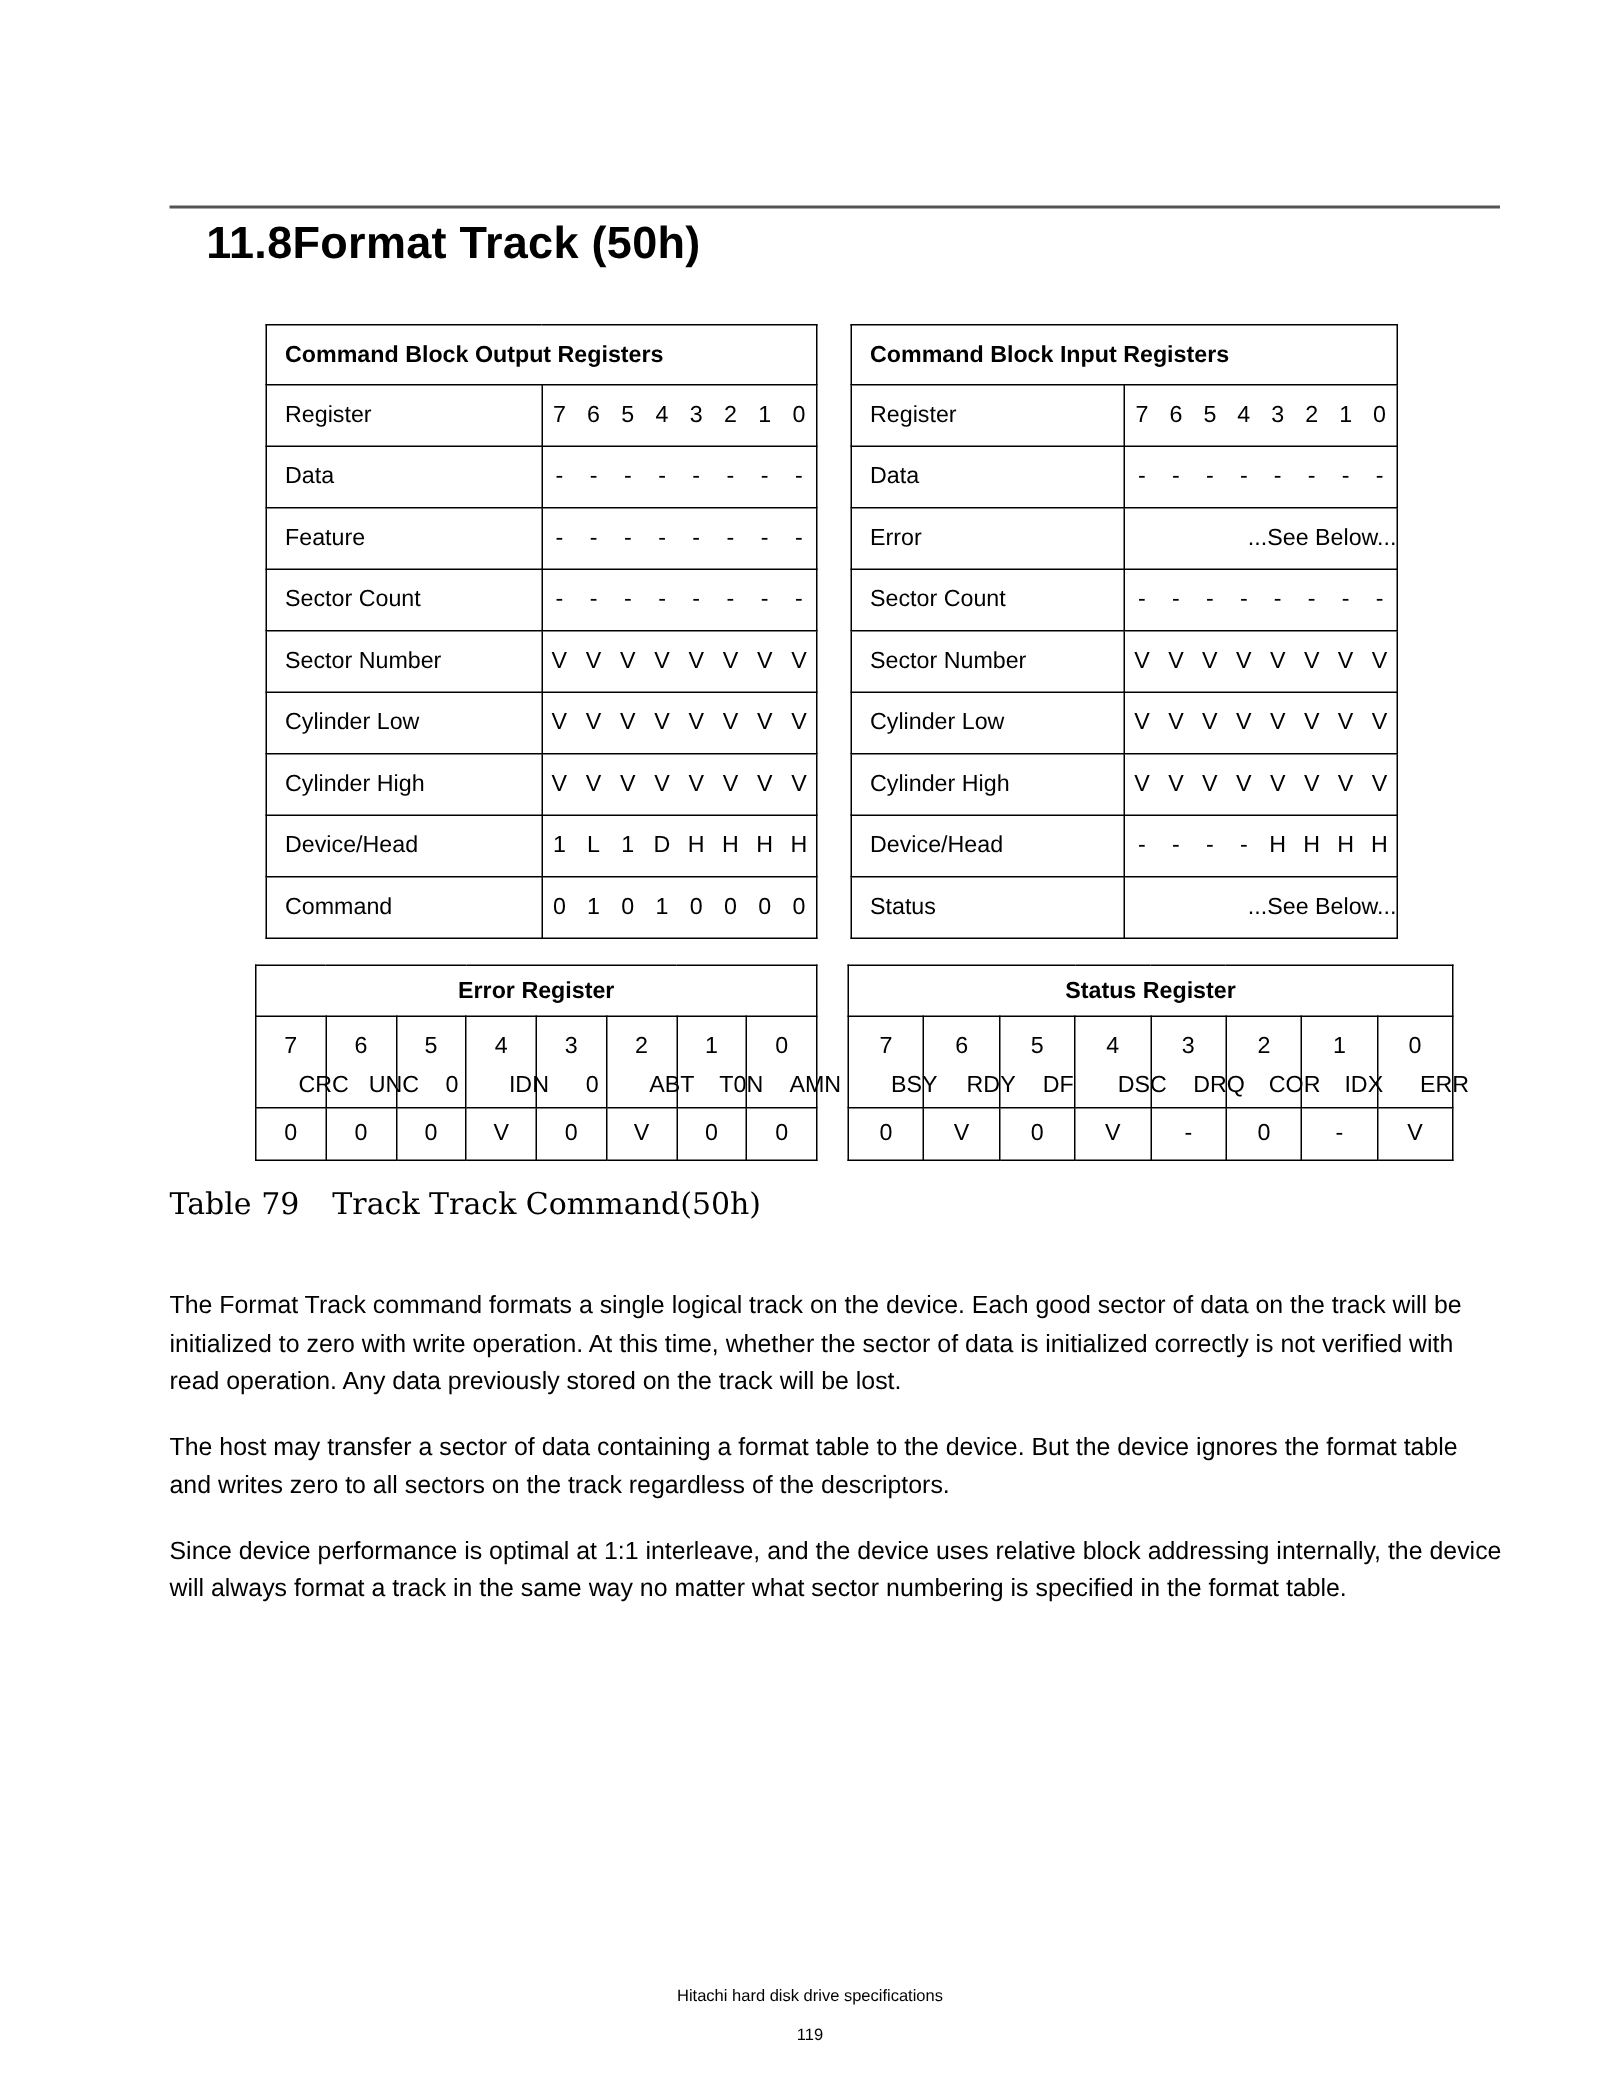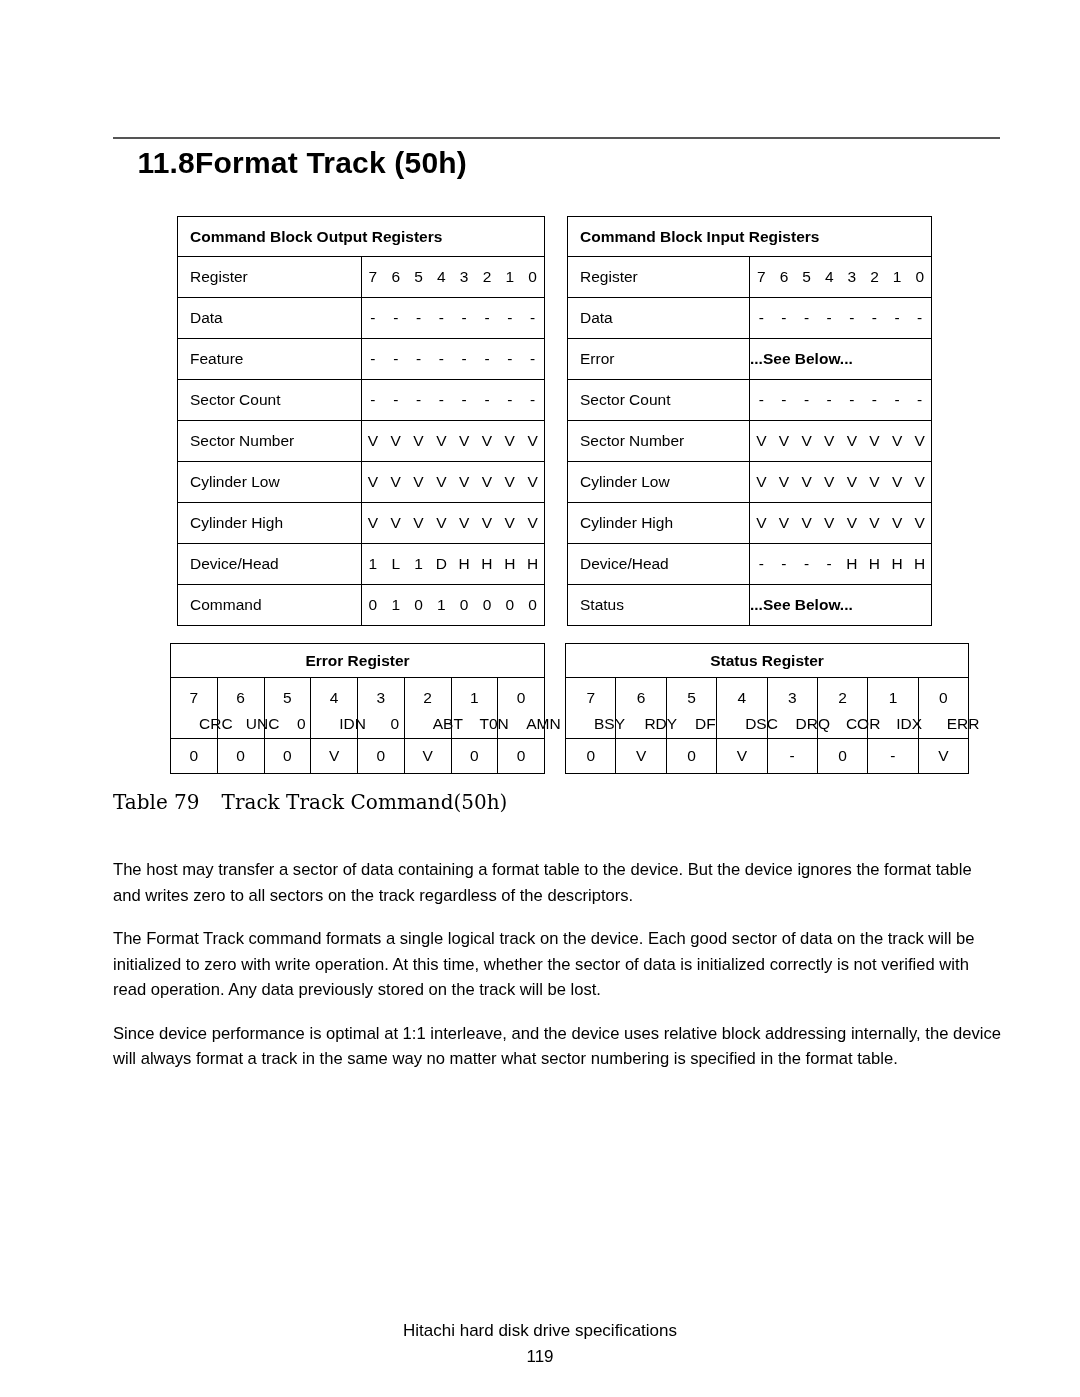--- a/index.html
+++ b/index.html
@@ -80,22 +80,21 @@
   }
   .bitrow {
     display: flex;
     width: 100%;
   }
   .bitrow span {
     flex: 1 1 0;
     text-align: center;
   }
   .cbtable td.wide {
-    text-align: left;
-    font-weight: bold;
+    text-align: right;
   }
 
   #out-table { left: 177px; top: 216px; width: 368px; }
   #in-table  { left: 567px; top: 216px; width: 365px; }
 
   
   .regtable {
     position: absolute;
     border-collapse: collapse;
     font-size: 15.5px;
@@ -157,21 +156,21 @@
     margin: 0 0 18px 0;
   }
 
   
   .footer {
     position: absolute;
     left: 0;
     top: 1318px;
     width: 1080px;
     text-align: center;
-    font-size: 17px;
+    font-size: 11px;
     line-height: 26px;
   }
 </style>
 </head>
 <body>
 
 <div class="page">
 
   <div class="top-rule"></div>
 
@@ -545,22 +544,22 @@
           <td class="bitval">V</td>
         </tr>
       </tbody>
   </table>
 
   <div class="caption">
     <span>Table 79</span><span class="gap"></span><span>Track Track Command(50h)</span>
   </div>
 
   <div class="body-text">
+    <p>The Format Track command formats a single logical track on the device. Each good sector of data on the track will be initialized to zero with write operation. At this time, whether the sector of data is initialized correctly is not verified with read operation. Any data previously stored on the track will be lost.</p>
     <p>The host may transfer a sector of data containing a format table to the device. But the device ignores the format table and writes zero to all sectors on the track regardless of the descriptors.</p>
-    <p>The Format Track command formats a single logical track on the device. Each good sector of data on the track will be initialized to zero with write operation. At this time, whether the sector of data is initialized correctly is not verified with read operation. Any data previously stored on the track will be lost.</p>
     <p>Since device performance is optimal at 1:1 interleave, and the device uses relative block addressing internally, the device will always format a track in the same way no matter what sector numbering is specified in the format table.</p>
   </div>
 
   <div class="footer">
     <div>Hitachi hard disk drive specifications</div>
     <div>119</div>
   </div>
 
 </div>
 

